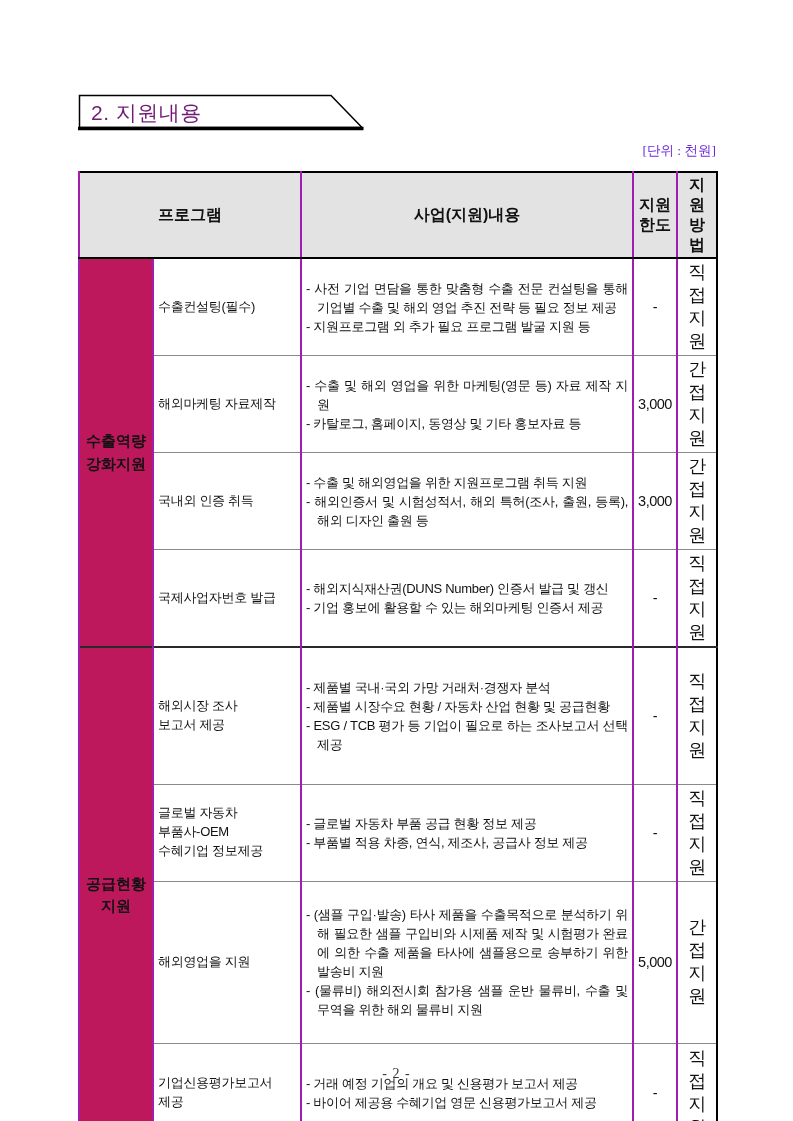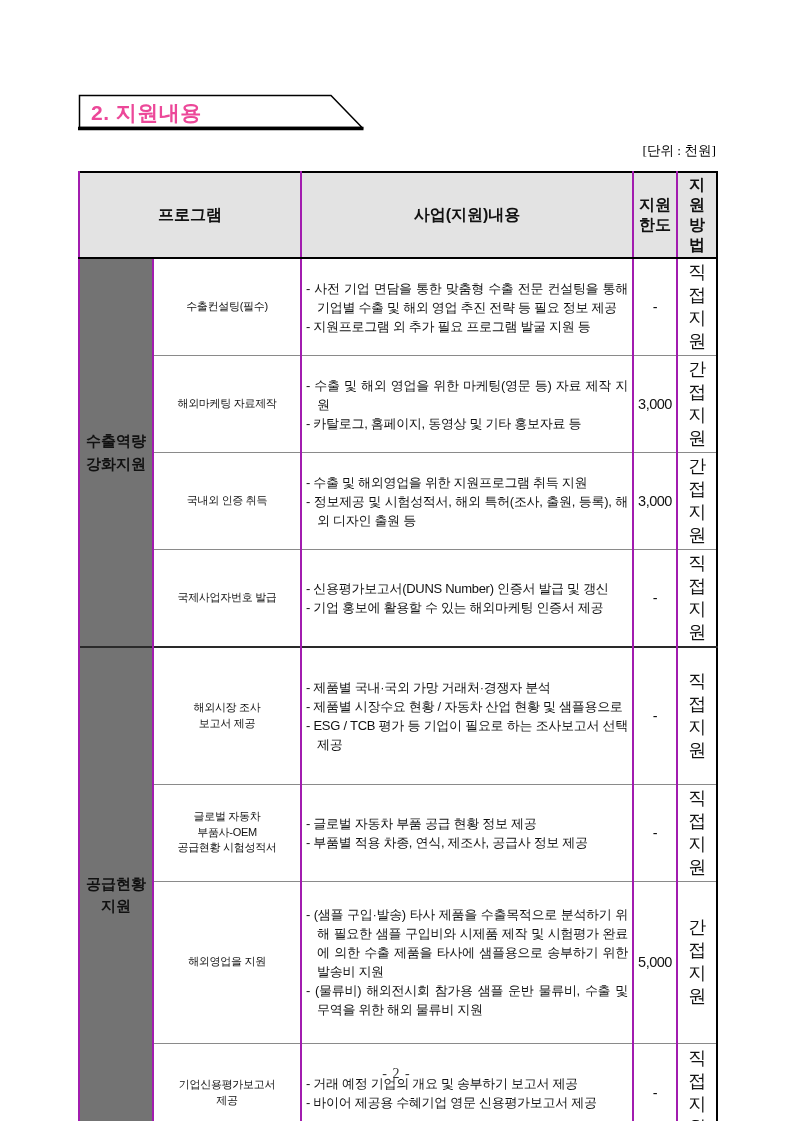--- a/index.html
+++ b/index.html
@@ -9,29 +9,29 @@
     background:#ffffff;
     font-family:"Liberation Sans","DejaVu Sans",sans-serif;
     color:#111;
     overflow:hidden;
   }
   
   .banner{position:absolute;left:78px;top:94px;width:290px;height:38px;}
   .banner svg{position:absolute;left:0;top:0;}
   .banner .banner-text{
     position:absolute;left:13px;top:5px;
-    font-size:21px;font-weight:bold;color:#ec4899;
+    font-size:21px;font-weight:normal;color:#701a75;
     letter-spacing:0.5px;
   }
   
   .unit-note{
     position:absolute;left:78px;top:142px;width:638px;
     text-align:right;
     font-family:"Liberation Serif","DejaVu Serif",serif;
-    font-size:13.5px;color:#000000;
+    font-size:13.5px;color:#6d28d9;
   }
   
   .tbl-wrap{position:absolute;left:78px;top:171px;}
   table.main{
     border-collapse:collapse;
     table-layout:fixed;
     width:638px;
     border:2px solid #000;
   }
   table.main th, table.main td{
@@ -44,30 +44,30 @@
   table.main th{
     background:#e3e3e3;
     font-weight:bold;
     font-size:16px;
     text-align:center;
     border-bottom:2px solid #000;
     white-space:pre-line;
     line-height:1.25;
   }
   td.cat{
-    background:#737373;
+    background:#be185d;
     font-weight:bold;
     font-size:15px;
     text-align:center;
     white-space:pre-line;
     line-height:1.5;
   }
   td.prog{
-    font-size:11px;
-    text-align:center;
+    font-size:13px;
+    text-align:left;
     white-space:pre-line;
     line-height:1.45;
     letter-spacing:-0.3px;
   }
   td.content{
     font-size:13px;
     line-height:19px;
     letter-spacing:-0.3px;
     padding:4px 6px 4px 10px;
     text-align:justify;
@@ -156,57 +156,57 @@
         </td>
         <td class="limit">3,000</td>
         <td class="method">간접
 지원</td>
       </tr>
 
       <tr style="height:95px" class="rowsep">
         <td class="prog">국내외 인증 취득</td>
         <td class="content">
           <div class="bullet">- 수출 및 해외영업을 위한 지원프로그램 취득 지원</div>
-          <div class="bullet">- 정보제공 및 시험성적서, 해외 특허(조사, 출원, 등록), 해외 디자인 출원 등</div>
+          <div class="bullet">- 해외인증서 및 시험성적서, 해외 특허(조사, 출원, 등록), 해외 디자인 출원 등</div>
         </td>
         <td class="limit">3,000</td>
         <td class="method">간접
 지원</td>
       </tr>
 
       <tr style="height:70px" class="rowsep">
         <td class="prog">국제사업자번호 발급</td>
         <td class="content">
-          <div class="bullet">- 신용평가보고서(DUNS Number) 인증서 발급 및 갱신</div>
+          <div class="bullet">- 해외지식재산권(DUNS Number) 인증서 발급 및 갱신</div>
           <div class="bullet">- 기업 홍보에 활용할 수 있는 해외마케팅 인증서 제공</div>
         </td>
         <td class="limit">-</td>
         <td class="method">직접
 지원</td>
       </tr>
 
       <tr style="height:137px" class="secsep">
         <td class="cat" rowspan="4">공급현황
 지원</td>
         <td class="prog">해외시장 조사
 보고서 제공</td>
         <td class="content">
           <div class="bullet">- 제품별 국내·국외 가망 거래처·경쟁자 분석</div>
-          <div class="bullet">- 제품별 시장수요 현황 / 자동차 산업 현황 및 샘플용으로</div>
+          <div class="bullet">- 제품별 시장수요 현황 / 자동차 산업 현황 및 공급현황</div>
           <div class="bullet">- ESG / TCB 평가 등 기업이 필요로 하는 조사보고서 선택 제공</div>
         </td>
         <td class="limit">-</td>
         <td class="method">직접
 지원</td>
       </tr>
 
       <tr style="height:92px" class="rowsep">
         <td class="prog">글로벌 자동차
 부품사-OEM
-공급현황 시험성적서</td>
+수혜기업 정보제공</td>
         <td class="content">
           <div class="bullet">- 글로벌 자동차 부품 공급 현황 정보 제공</div>
           <div class="bullet">- 부품별 적용 차종, 연식, 제조사, 공급사 정보 제공</div>
         </td>
         <td class="limit">-</td>
         <td class="method">직접
 지원</td>
       </tr>
 
       <tr style="height:162px" class="rowsep">
@@ -217,21 +217,21 @@
         </td>
         <td class="limit">5,000</td>
         <td class="method">간접
 지원</td>
       </tr>
 
       <tr style="height:100px" class="rowsep">
         <td class="prog">기업신용평가보고서
 제공</td>
         <td class="content">
-          <div class="bullet">- 거래 예정 기업의 개요 및 송부하기 보고서 제공</div>
+          <div class="bullet">- 거래 예정 기업의 개요 및 신용평가 보고서 제공</div>
           <div class="bullet">- 바이어 제공용 수혜기업 영문 신용평가보고서 제공</div>
         </td>
         <td class="limit">-</td>
         <td class="method">직접
 지원</td>
       </tr>
     </tbody>
       </table>
   </div>
 

